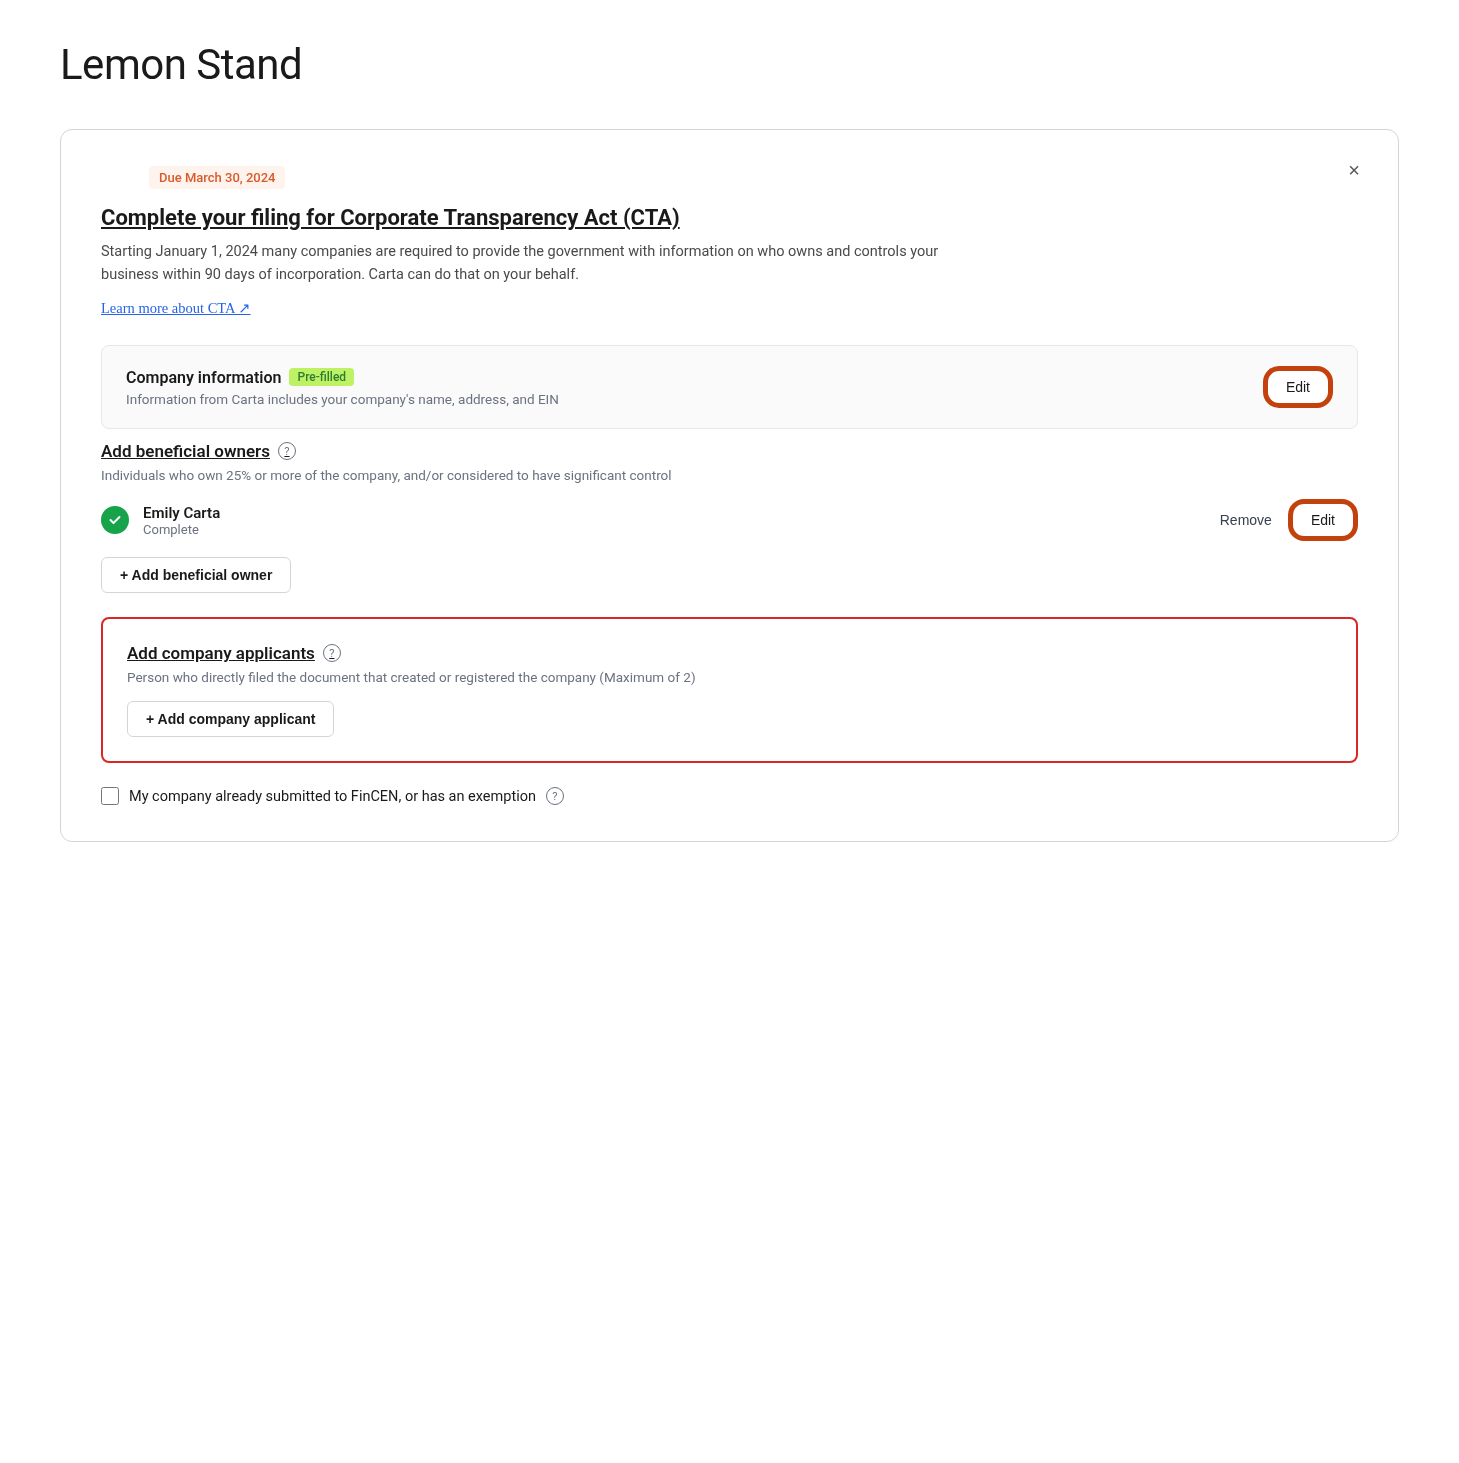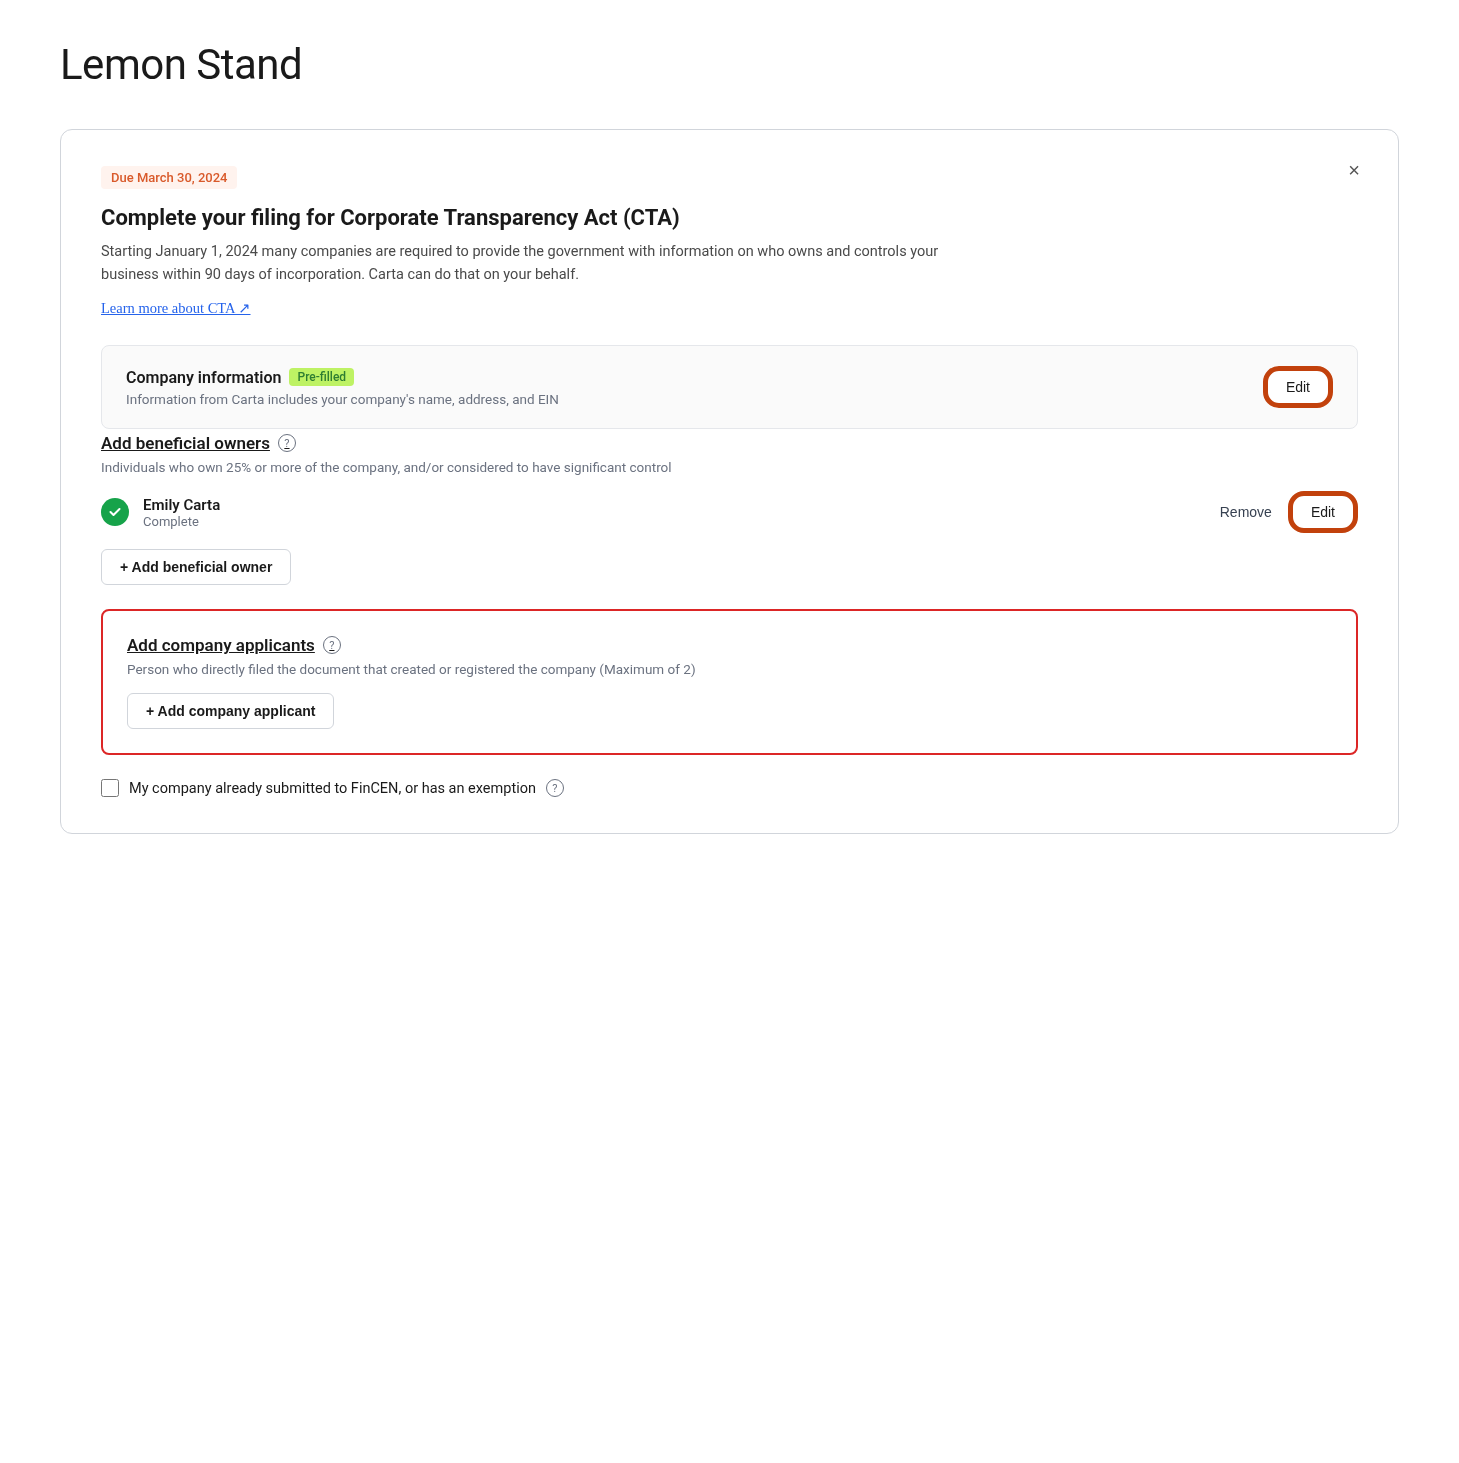--- a/index.html
+++ b/index.html
@@ -51,27 +51,29 @@
 
     .due-badge {
       display: inline-block;
       background: #fff3ee;
       color: #d95a2b;
       font-size: 13px;
       font-weight: 500;
       padding: 4px 10px;
       border-radius: 4px;
       margin-bottom: 16px;
+      margin-left: 48px;
     }
 
     .card-main-title {
       font-size: 22px;
       font-weight: 700;
       color: #1a1a1a;
       margin-bottom: 10px;
+      text-decoration: underline;
     }
 
     .card-description {
       font-size: 14.5px;
       color: #4a4a4a;
       line-height: 1.6;
       margin-bottom: 12px;
       max-width: 870px;
     }
 
@@ -84,21 +86,21 @@
       align-items: center;
       gap: 4px;
       margin-bottom: 28px;
       font-family: Liberation Serif, serif;
     }
 
     .section-card {
       border: 1px solid #e5e7eb;
       border-radius: 8px;
       padding: 20px 24px;
-      margin-bottom: 4px;
+      margin-bottom: 12px;
       background: #fafafa;
       display: flex;
       align-items: center;
       justify-content: space-between;
     }
 
     .section-card-left {
       flex: 1;
     }
 

